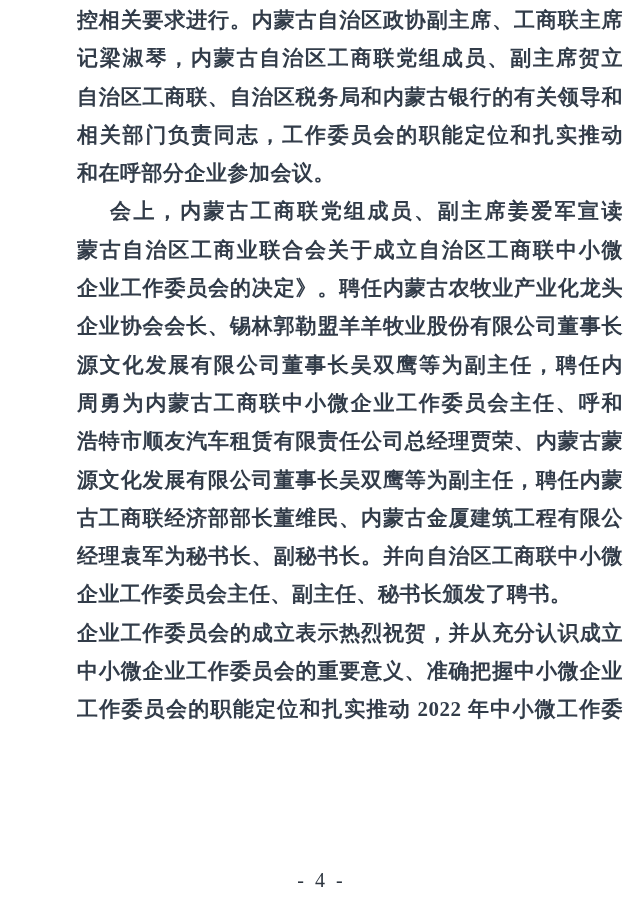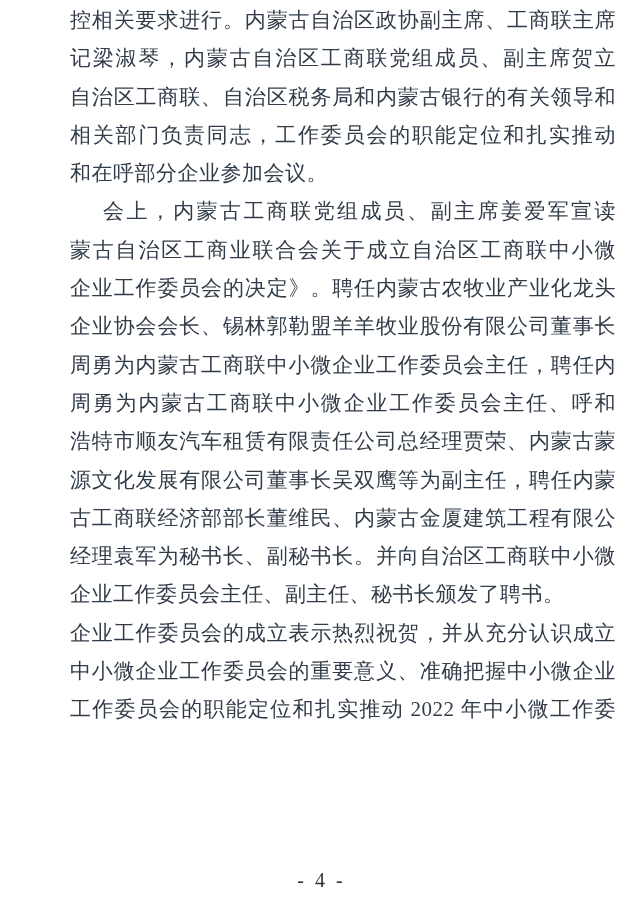--- a/index.html
+++ b/index.html
@@ -11,23 +11,24 @@
     position: relative;
     width: 643px;
     height: 914px;
     background: #ffffff;
     overflow: hidden;
     font-family: "Liberation Serif", "DejaVu Serif", serif;
     color: #323c49;
   }
   .body-text {
     position: absolute;
-    left: 70px;
+    left: 77px;
     top: 1px;
     width: 546px;
+    font-weight: bold;
   }
   .para {
     margin: 0;
     padding: 0;
   }
   .line {
     font-size: 21px;
     line-height: 38.3px;
     height: 38.3px;
     letter-spacing: 0.5px;
@@ -66,21 +67,21 @@
       <div class="line">自治区工商联、自治区税务局和内蒙古银行的有关领导和</div>
       <div class="line">相关部门负责同志，工作委员会的职能定位和扎实推动</div>
       <div class="line last">和在呼部分企业参加会议。</div>
     </div>
 
     <div class="para">
       <div class="line indent">会上，内蒙古工商联党组成员、副主席姜爱军宣读《内</div>
       <div class="line">蒙古自治区工商业联合会关于成立自治区工商联中小微</div>
       <div class="line">企业工作委员会的决定》。聘任内蒙古农牧业产业化龙头</div>
       <div class="line">企业协会会长、锡林郭勒盟羊羊牧业股份有限公司董事长</div>
-      <div class="line">周勇为内蒙古工商联中小微企业工作委员会主任，聘任内</div>
+      <div class="line">源文化发展有限公司董事长吴双鹰等为副主任，聘任内</div>
       <div class="line">周勇为内蒙古工商联中小微企业工作委员会主任、呼和</div>
       <div class="line">浩特市顺友汽车租赁有限责任公司总经理贾荣、内蒙古蒙</div>
       <div class="line">源文化发展有限公司董事长吴双鹰等为副主任，聘任内蒙</div>
       <div class="line">古工商联经济部部长董维民、内蒙古金厦建筑工程有限公</div>
       <div class="line">经理袁军为秘书长、副秘书长。并向自治区工商联中小微</div>
       <div class="line last">企业工作委员会主任、副主任、秘书长颁发了聘书。</div>
     </div>
 
     <div class="para">
       <div class="line">企业工作委员会的成立表示热烈祝贺，并从充分认识成立</div>

